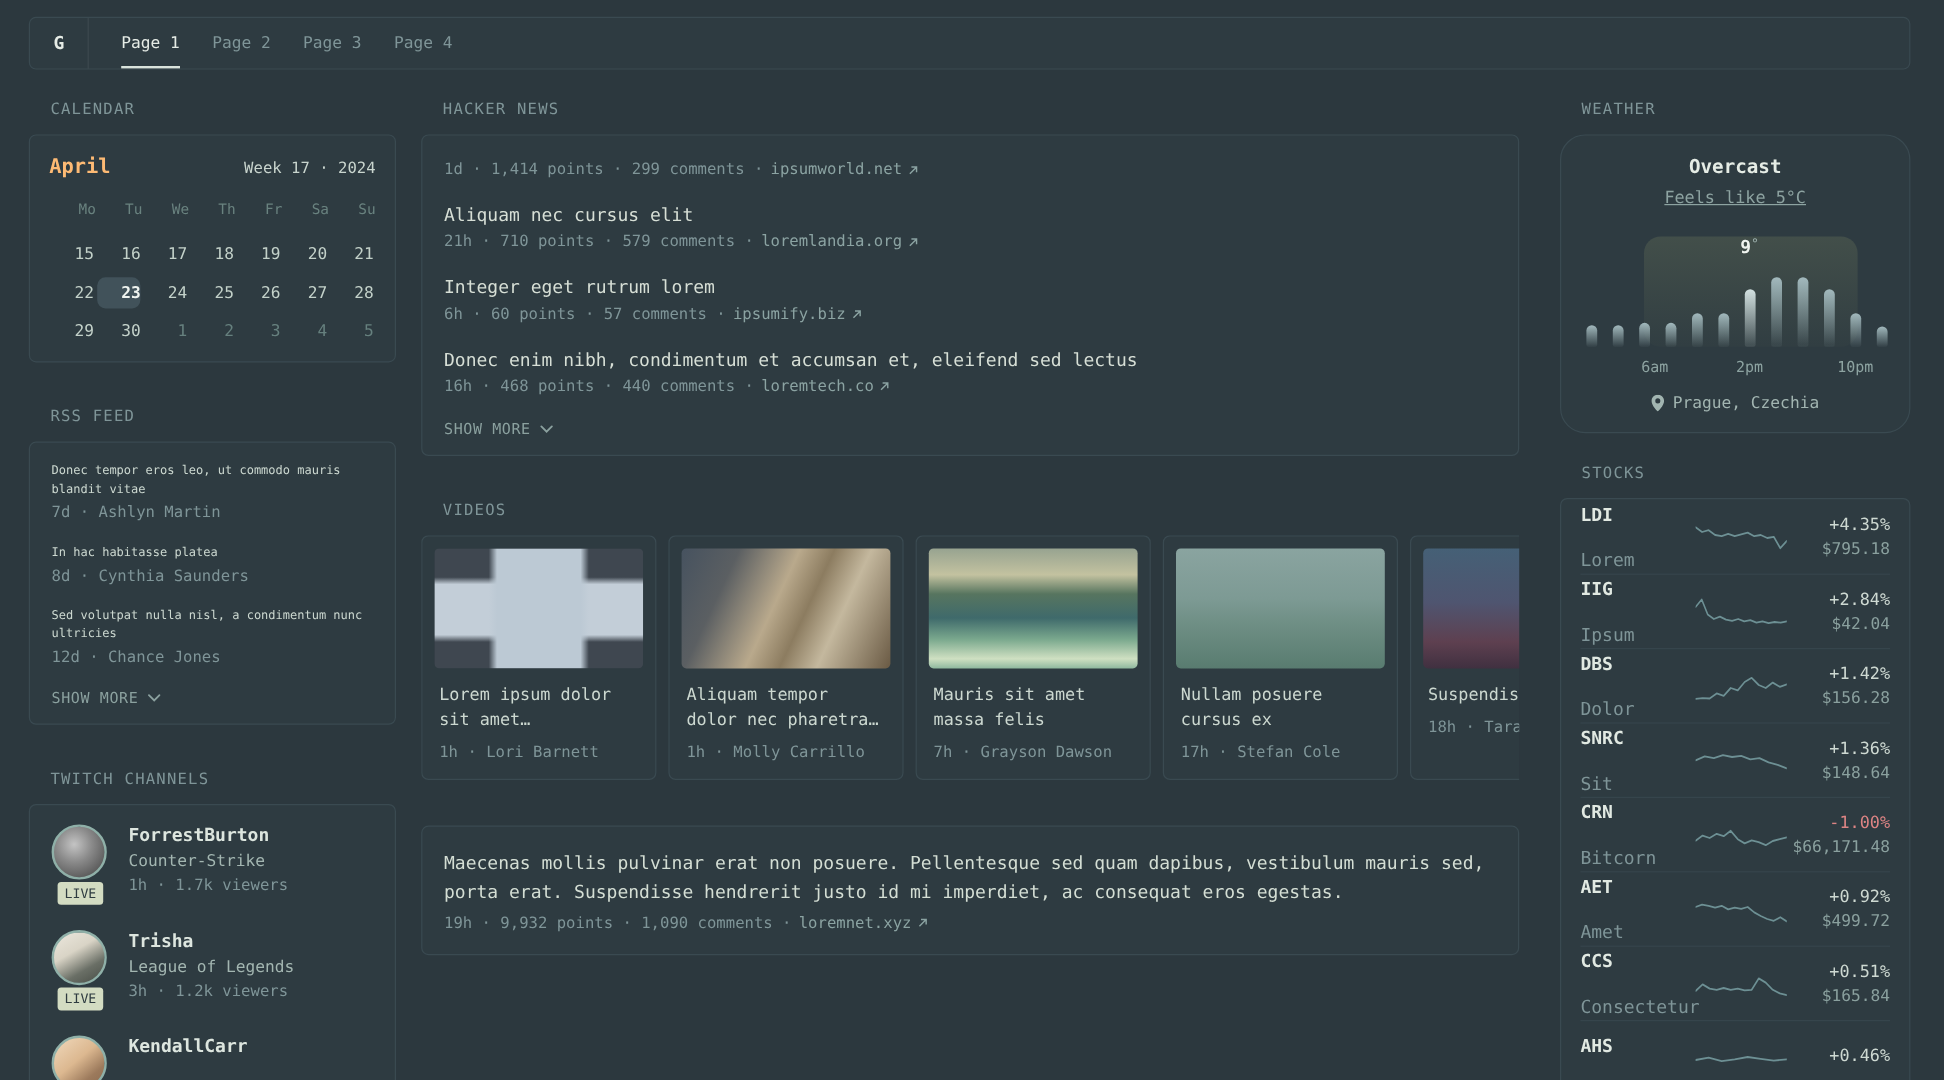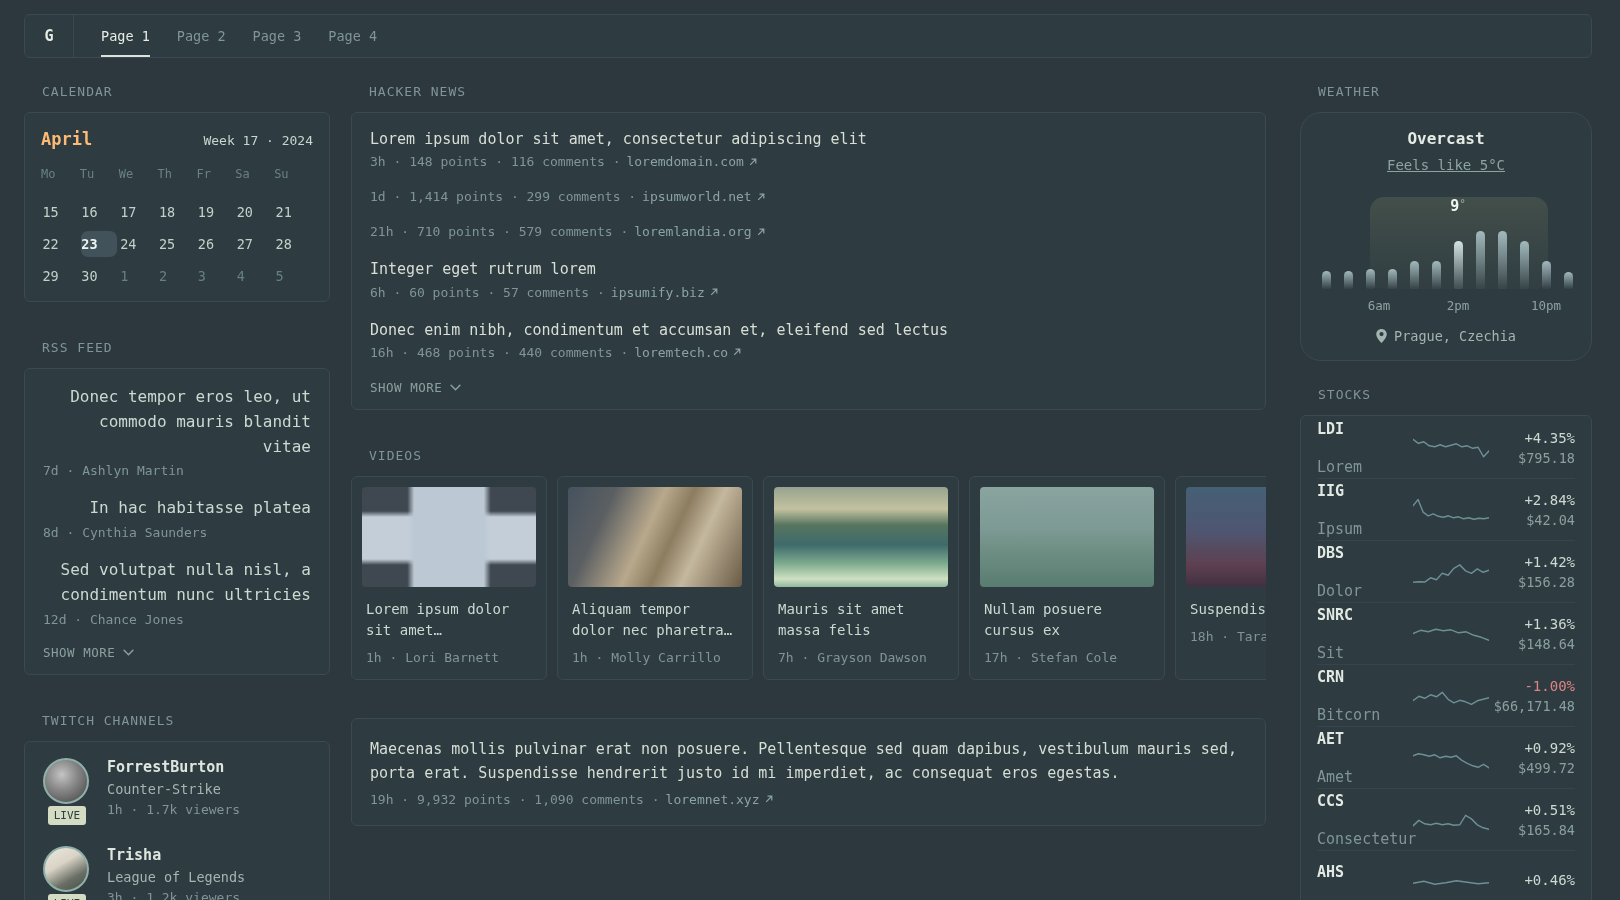--- a/index.html
+++ b/index.html
@@ -45,32 +45,32 @@
          margin:0 0 13px 18px;text-transform:uppercase;}
   .section + .section{margin-top:38px;}
   .col-right .section + .section{margin-top:26px;}
   .card{border:1px solid var(--border);background:var(--card-bg);border-radius:6px;}
 
   
   .cal-card{padding:16px 16px 12px;}
   .cal-head{display:flex;justify-content:space-between;align-items:baseline;}
   .cal-month{font-size:17px;font-weight:bold;color:#fdba74;}
   .cal-week{font-size:13px;color:#c9d5ce;}
-  .cal-grid{display:grid;grid-template-columns:repeat(7,1fr);text-align:left;
+  .cal-grid{display:grid;grid-template-columns:repeat(7,1fr);text-align:right;
             margin-top:16px;row-gap:6px;}
   .cal-dow{font-size:12px;color:#69827f;height:18px;line-height:18px;}
   .cal-day{font-size:13.5px;color:#c3d1c9;height:26px;line-height:26px;width:36px;
            margin:0 auto;border-radius:7px;}
   .cal-day.dim{color:#66807e;}
   .cal-day.sel{background:#41525a;color:#eef3ef;font-weight:bold;}
 
   
   .feed-card{padding:16px 18px 14px;}
   .feed-item{margin-bottom:18px;}
-  .feed-title{font-size:16px;line-height:1.55;color:var(--title);cursor:pointer;text-align:right;}
+  .feed-title{font-size:10px;line-height:1.55;color:var(--title);cursor:pointer;}
   .feed-meta{font-size:13px;color:var(--muted);margin-top:4px;}
   .show-more{font-size:12.5px;letter-spacing:0.5px;color:#8ba19f;display:flex;
              align-items:center;gap:8px;margin-top:2px;cursor:pointer;}
 
   
   .tw-card{padding:16px 18px;}
   .tw-row{display:flex;gap:16px;margin-bottom:21px;}
   .tw-avwrap{width:48px;flex:none;text-align:center;}
   .av{width:46px;height:46px;border-radius:50%;border:2px solid #8fb0a8;}
   .av1{background:radial-gradient(circle at 40% 35%,#c4c4c4 0%,#8a8a8a 40%,#3f3f3f 100%);}
@@ -278,50 +278,37 @@
         </div>
       </div>
     </div>
 
     <div class="col-mid">
 
       <div class="section">
         <div class="sec-h">HACKER NEWS</div>
         <div class="card hn-card">
 
-          <div class="hn-item">
-            <div class="hn-title">Lorem ipsum dolor sit amet, consectetur adipiscing elit</div>
-            <div class="hn-meta">
-              <span>3h · 148 points · 116 comments ·</span>
-              <span class="hn-domain">
-                <span>loremdomain.com</span>
-                <span class="icon">
-                    <svg viewBox="0 0 8 8" width="8" height="8">
-                      <path d="M1.2 6.8L6.5 1.5M2.5 1.2h4.3v4.3" stroke="currentColor" stroke-width="1.2" fill="none"></path>
-                    </svg>
-                  </span>
-              </span>
-            </div>
-          </div>
 
           <div class="hn-item">
             <div class="hn-meta">
               <span>1d · 1,414 points · 299 comments ·</span>
               <span class="hn-domain">
                 <span>ipsumworld.net</span>
                 <span class="icon">
                     <svg viewBox="0 0 8 8" width="8" height="8">
                       <path d="M1.2 6.8L6.5 1.5M2.5 1.2h4.3v4.3" stroke="currentColor" stroke-width="1.2" fill="none"></path>
                     </svg>
                   </span>
               </span>
             </div>
           </div>
 
           <div class="hn-item">
+            <div class="hn-title">Aliquam nec cursus elit</div>
             <div class="hn-meta">
               <span>21h · 710 points · 579 comments ·</span>
               <span class="hn-domain">
                 <span>loremlandia.org</span>
                 <span class="icon">
                     <svg viewBox="0 0 8 8" width="8" height="8">
                       <path d="M1.2 6.8L6.5 1.5M2.5 1.2h4.3v4.3" stroke="currentColor" stroke-width="1.2" fill="none"></path>
                     </svg>
                   </span>
               </span>

